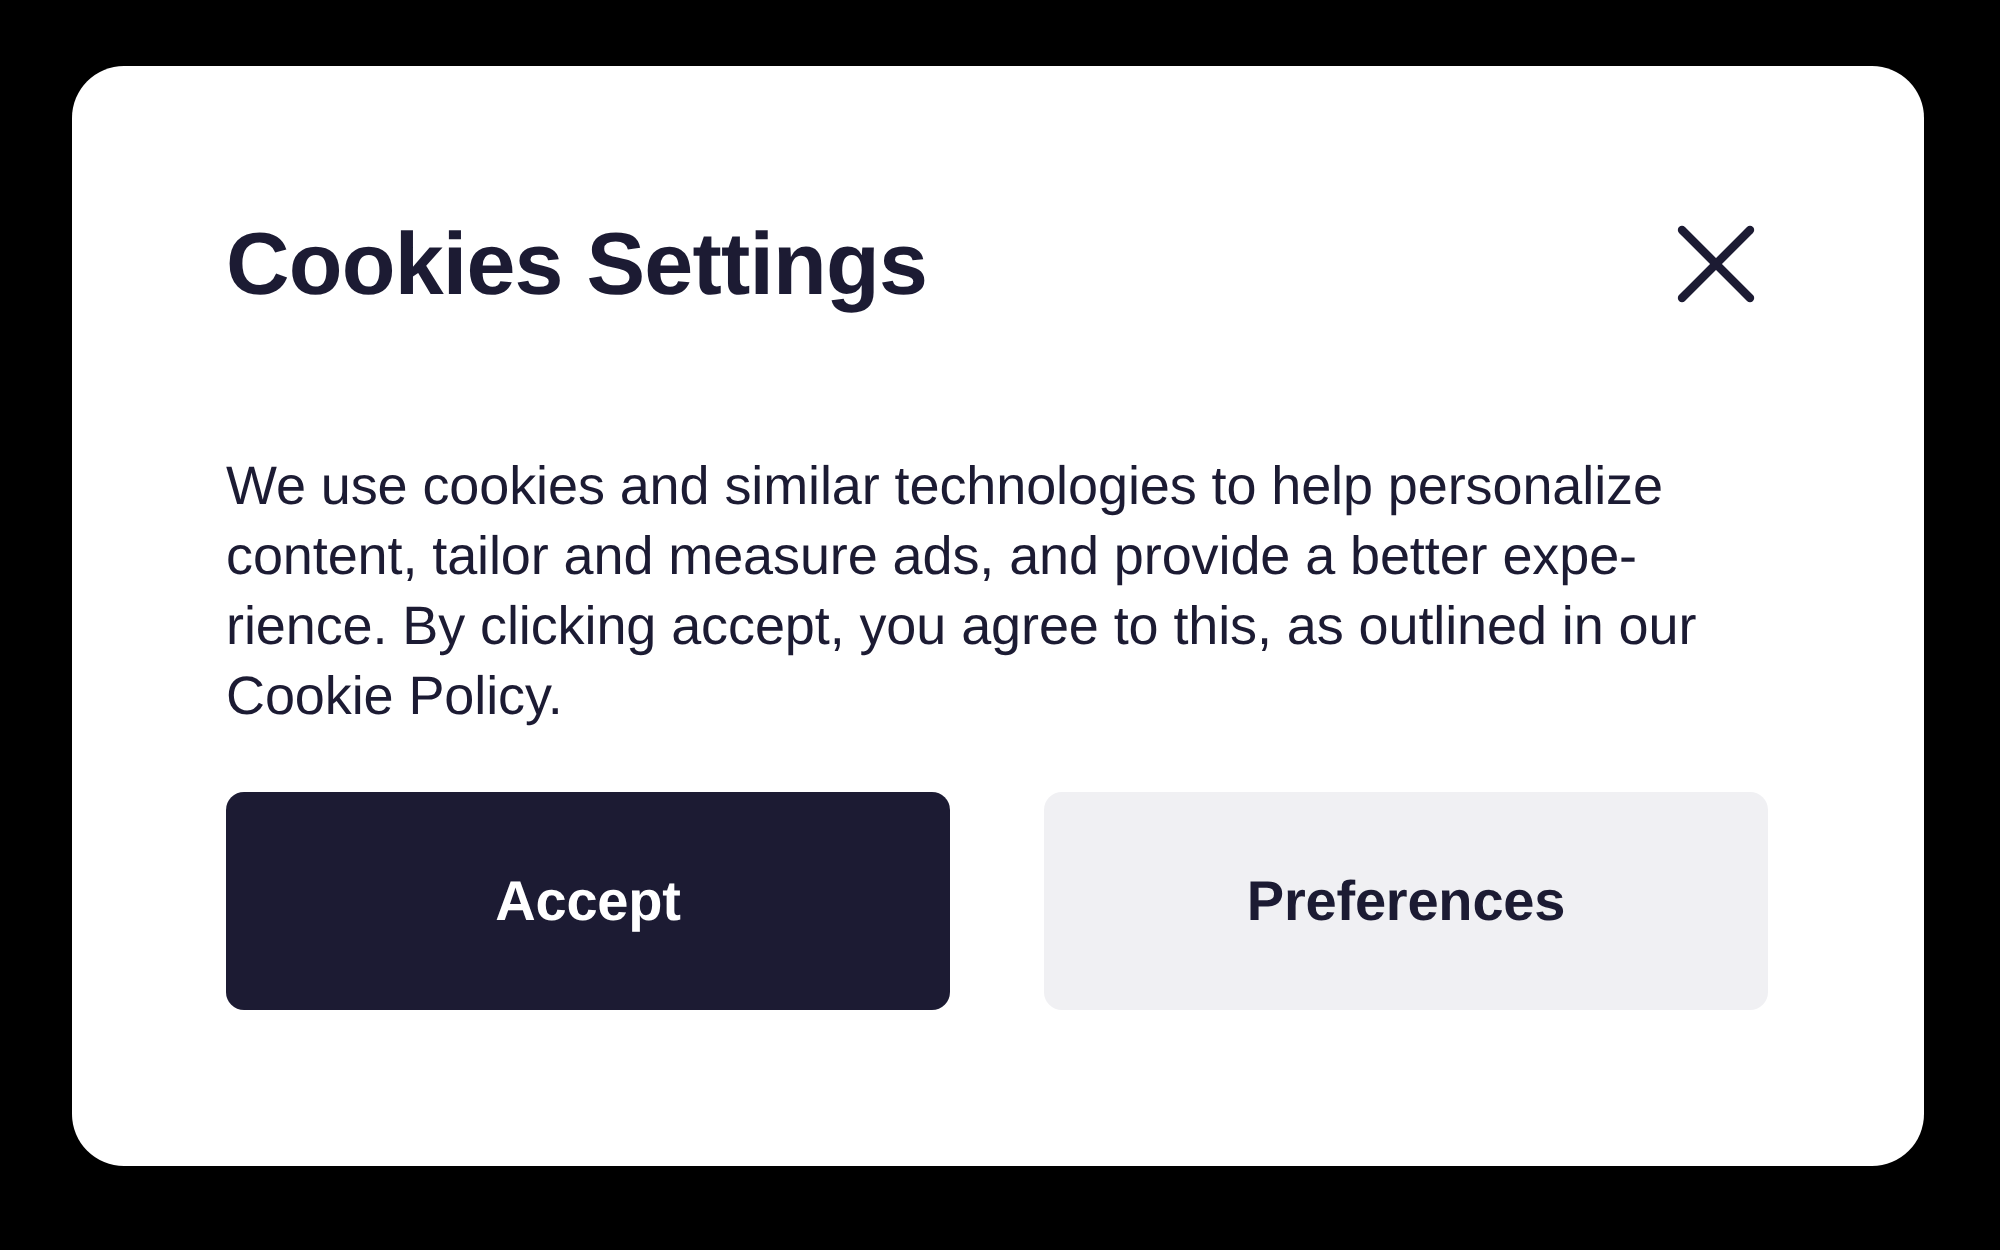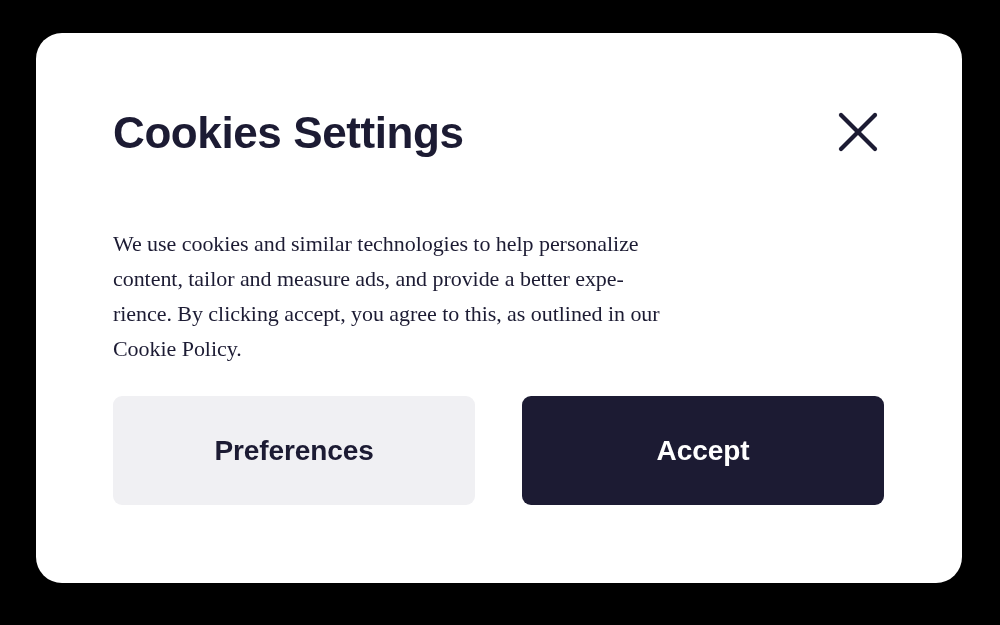--- a/index.html
+++ b/index.html
@@ -79,26 +79,25 @@
 
   
   .dialog-body {
     position: absolute;
     left: 77px;
     top: 193px;
     width: 790px;
   }
 
   .dialog-body-text {
-    font-size: 22px;
+    font-size: 27px;
     line-height: 35px;
     font-weight: 400;
     color: #1c1b33;
     letter-spacing: -0.05px;
-    font-family: Liberation Serif, serif;
   }
 
   .dialog-body-text br { line-height: 35px; }
 
   
   .dialog-actions {
     position: absolute;
     left: 77px;
     top: 363px;
     display: flex;
@@ -150,18 +149,18 @@
           </svg>
         </span>
       </button>
     </div>
 
     <div class="dialog-body">
       <p class="dialog-body-text">We use cookies and similar technologies to help personalize<br>content, tailor and measure ads, and provide a better expe-<br>rience. By clicking accept, you agree to this, as outlined in our<br>Cookie Policy.</p>
     </div>
 
     <div class="dialog-actions">
+      <button class="btn btn-accept">Accept</button>
       <button class="btn btn-preferences">Preferences</button>
-      <button class="btn btn-accept">Accept</button>
     </div>
 
   </div>
 </div>
 
 </body></html>

